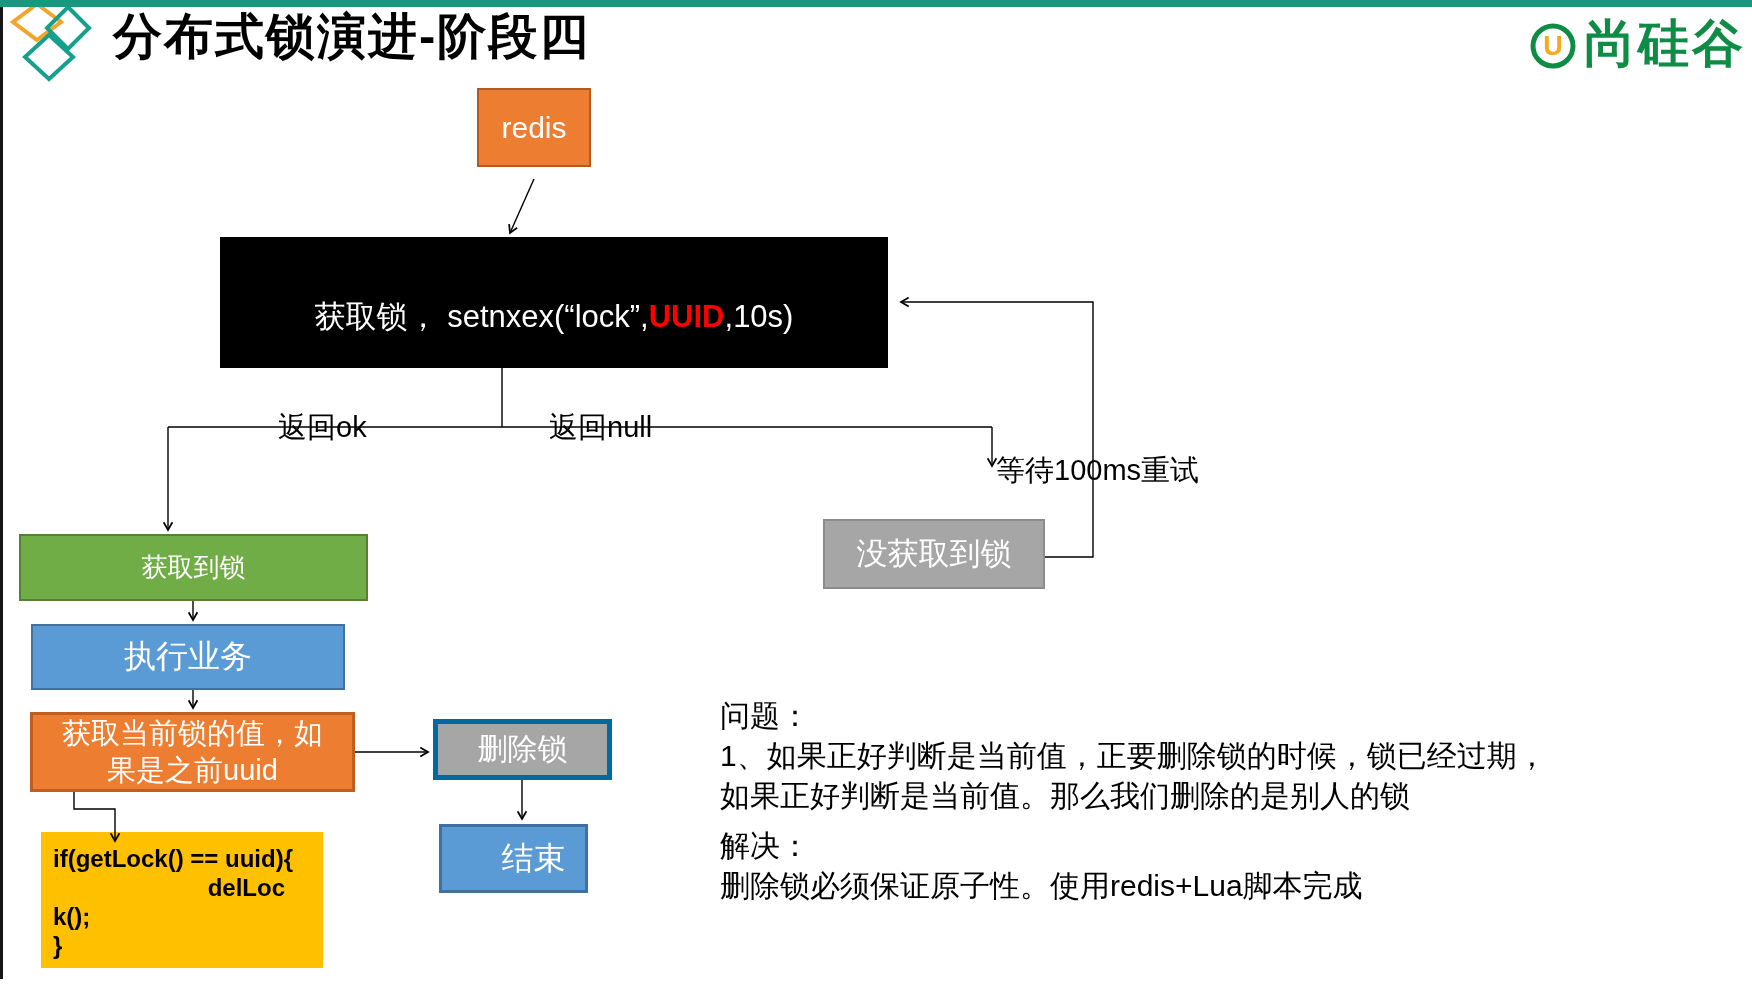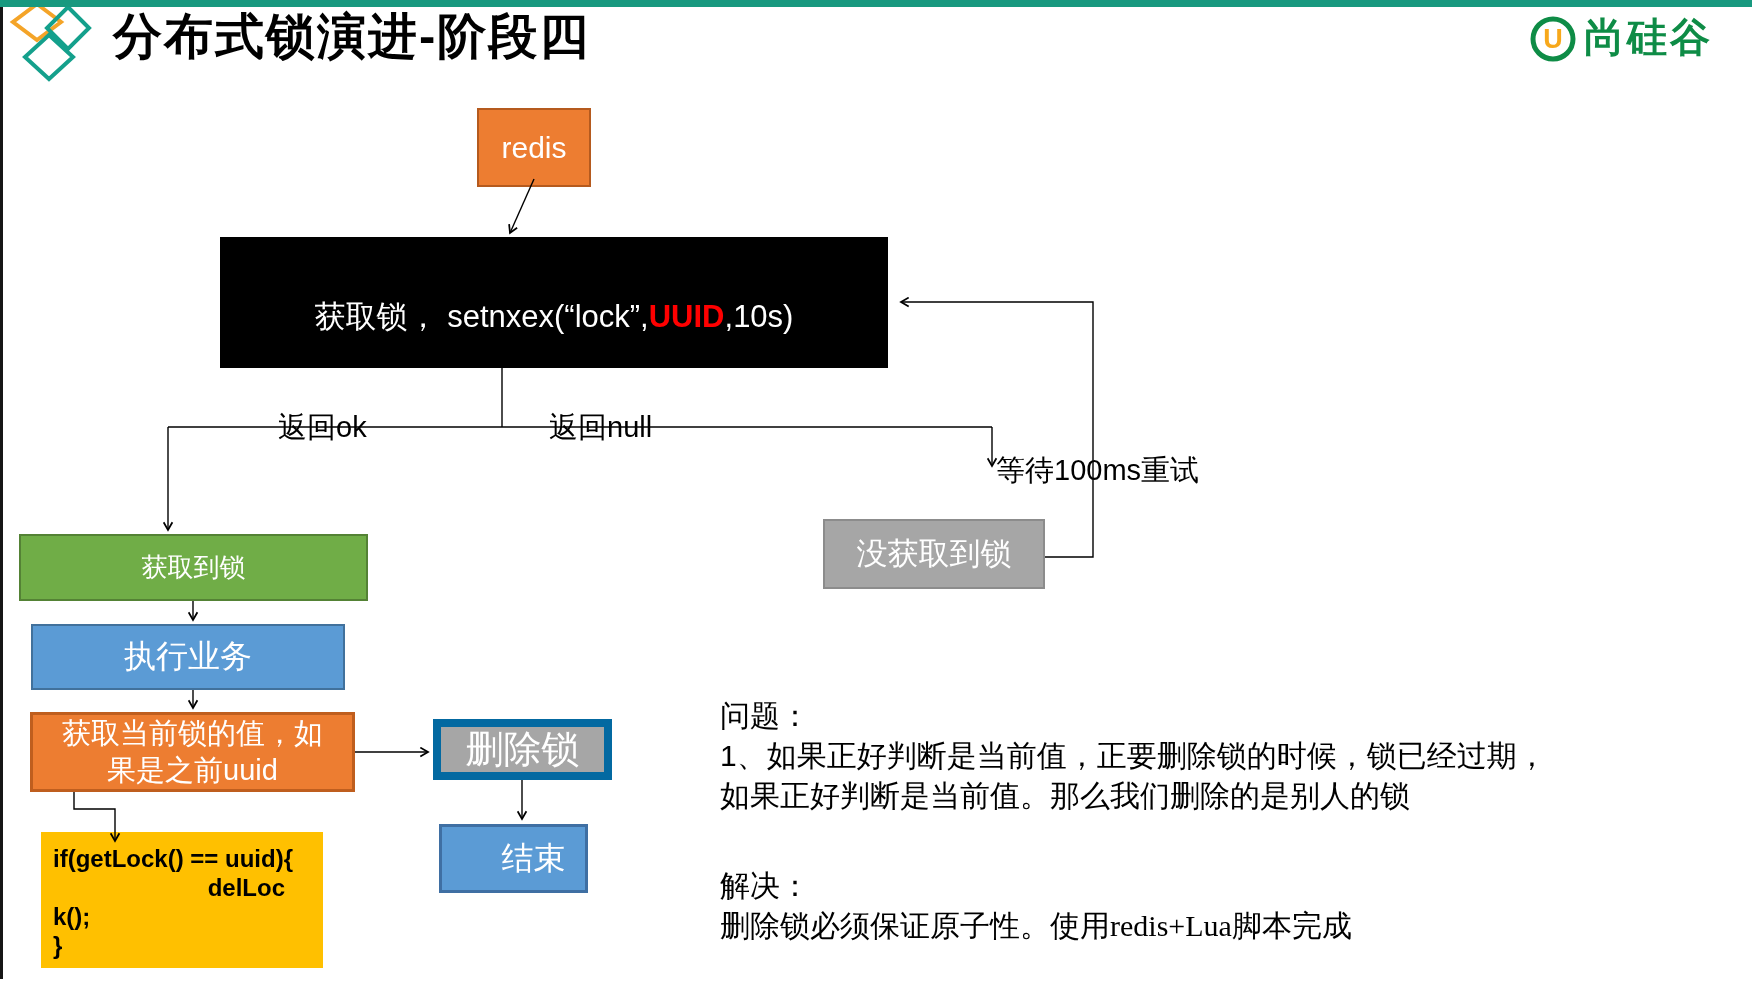--- a/index.html
+++ b/index.html
@@ -5,56 +5,56 @@
   html,body{margin:0;padding:0;background:#fff;}
   .canvas{position:relative;width:1752px;height:987px;background:#ffffff;overflow:hidden;
           font-family:"Liberation Sans","DejaVu Sans",sans-serif;color:#000;}
   
   .left-border{position:absolute;left:0;top:8;width:3px;height:979px;background:#161616;}
   .teal-rule{position:absolute;left:0;top:78;width:1752px;height:7px;background:#18997F;}
   .diamonds{position:absolute;left:4px;top:2px;}
   .page-title{position:absolute;left:113px;top:4px;font-size:49px;font-weight:600;
               letter-spacing:2px;white-space:nowrap;}
   .brand{position:absolute;left:1528px;top:10px;display:flex;align-items:center;}
-  .brand-text{font-size:40px;font-weight:800;color:#0E8C46;letter-spacing:3px;margin-left:6px;}
+  .brand-text{font-size:51px;font-weight:800;color:#0E8C46;letter-spacing:3px;margin-left:6px;}
   
   .connectors{position:absolute;left:0;top:0;z-index:3;pointer-events:none;}
   
   .node{position:absolute;display:flex;align-items:center;justify-content:center;
         color:#fff;text-align:center;z-index:2;box-sizing:border-box;}
-  .node-redis{left:477px;top:108px;width:114px;height:79px;background:#ED7D31;
+  .node-redis{left:477px;top:88px;width:114px;height:79px;background:#ED7D31;
               border:2px solid #B55A1E;font-size:30px;}
   .node-acquire{left:220px;top:237px;width:668px;height:131px;background:#000;
                 font-size:31px;padding-top:28px;white-space:nowrap;}
   .uuid-red{color:#FF0000;font-weight:bold;}
   .node-got{left:19px;top:534px;width:349px;height:67px;background:#70AD47;
             border:2px solid #548235;font-size:26px;}
   .node-biz{left:31px;top:624px;width:314px;height:66px;background:#5B9BD5;
             border:2px solid #41719C;font-size:32px;}
   .node-check{left:30px;top:712px;width:325px;height:80px;background:#ED7D31;
               border:3px solid #BF5E1E;font-size:29px;line-height:37px;flex-direction:column;}
   .node-code{left:41px;top:832px;width:282px;height:136px;background:#FFC000;color:#000;
              font-weight:bold;font-size:24px;line-height:29px;display:block;text-align:left;
              padding:12px 0 0 12px;}
   .code-r{text-align:right;padding-right:38px;}
   .node-nolock{left:823px;top:519px;width:222px;height:70px;background:#A6A6A6;
                border:2px solid #8C8C8C;font-size:31px;}
   .node-del{left:433px;top:719px;width:179px;height:61px;background:#A6A6A6;
-            border:8px solid #0369a1;font-size:38px;}
+            border:5px solid #0369a1;font-size:30px;}
   .node-end{left:439px;top:824px;width:149px;height:69px;background:#5B9BD5;
             border:3px solid #3F6FA3;font-size:32px;padding-left:40px;}
   
   .edge-label{position:absolute;z-index:4;font-size:29px;white-space:nowrap;}
   .label-ok{left:278px;top:408px;}
   .label-null{left:549px;top:408px;}
   .label-retry{left:996px;top:451px;}
   
   .notes{position:absolute;left:720px;font-size:30px;line-height:40px;white-space:nowrap;z-index:2;}
   .notes-problem{top:696px;}
-  .notes-solution{top:866px;font-family:Liberation Serif, serif;}
+  .notes-solution{top:826px;}
 </style>
 </head>
 <body>
 
 <div class="canvas">
 
   <div class="left-border"></div>
 
   <svg class="diamonds" width="90" height="80" viewBox="0 0 90 80">
     <path d="M33,2 L57,20 L33,38 L9,20 Z" fill="none" stroke="#F4A428" stroke-width="4"></path>

